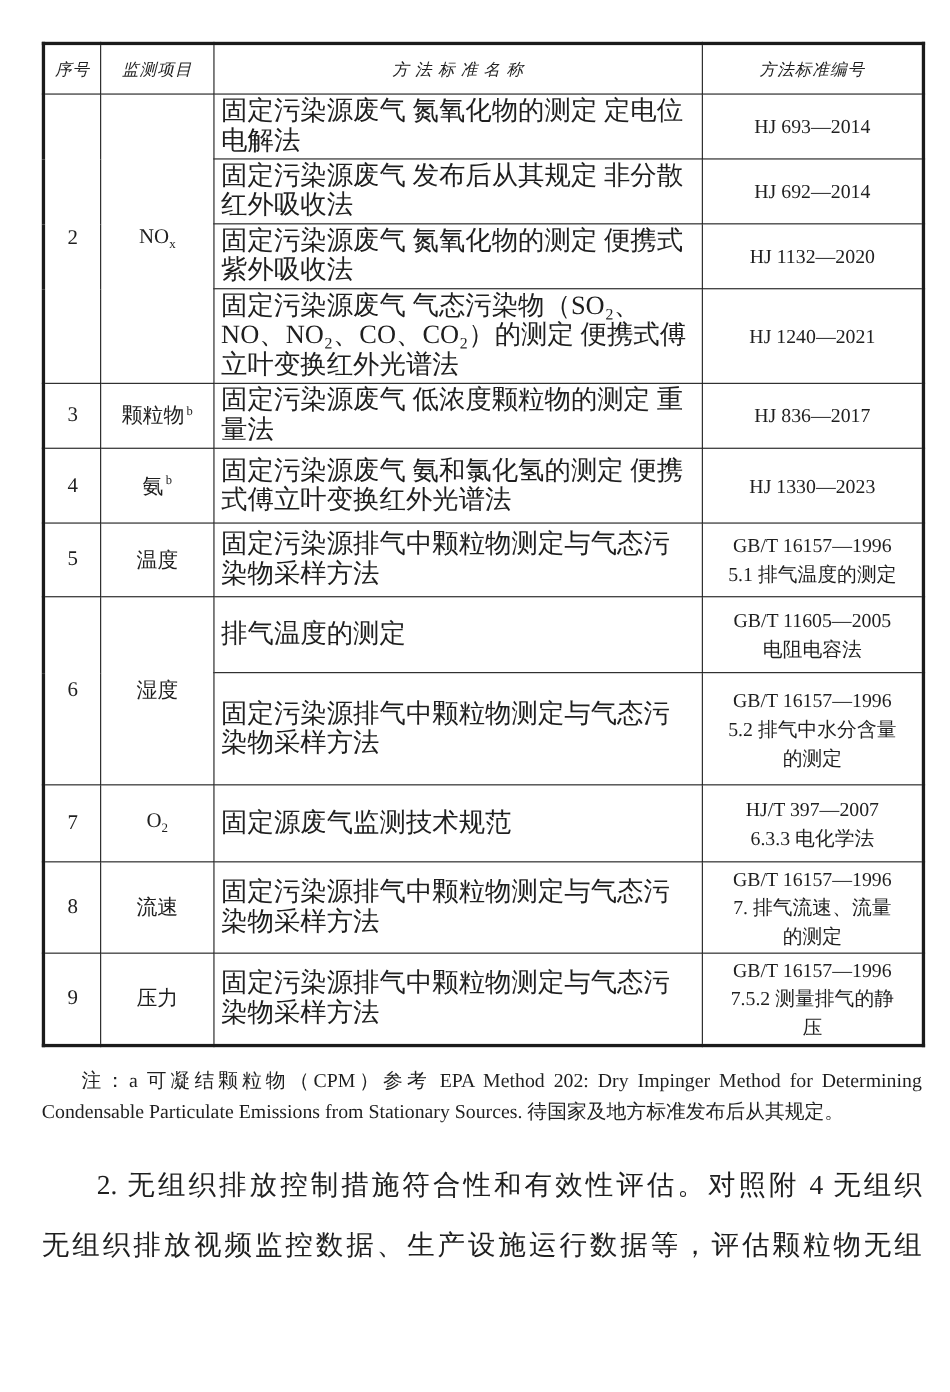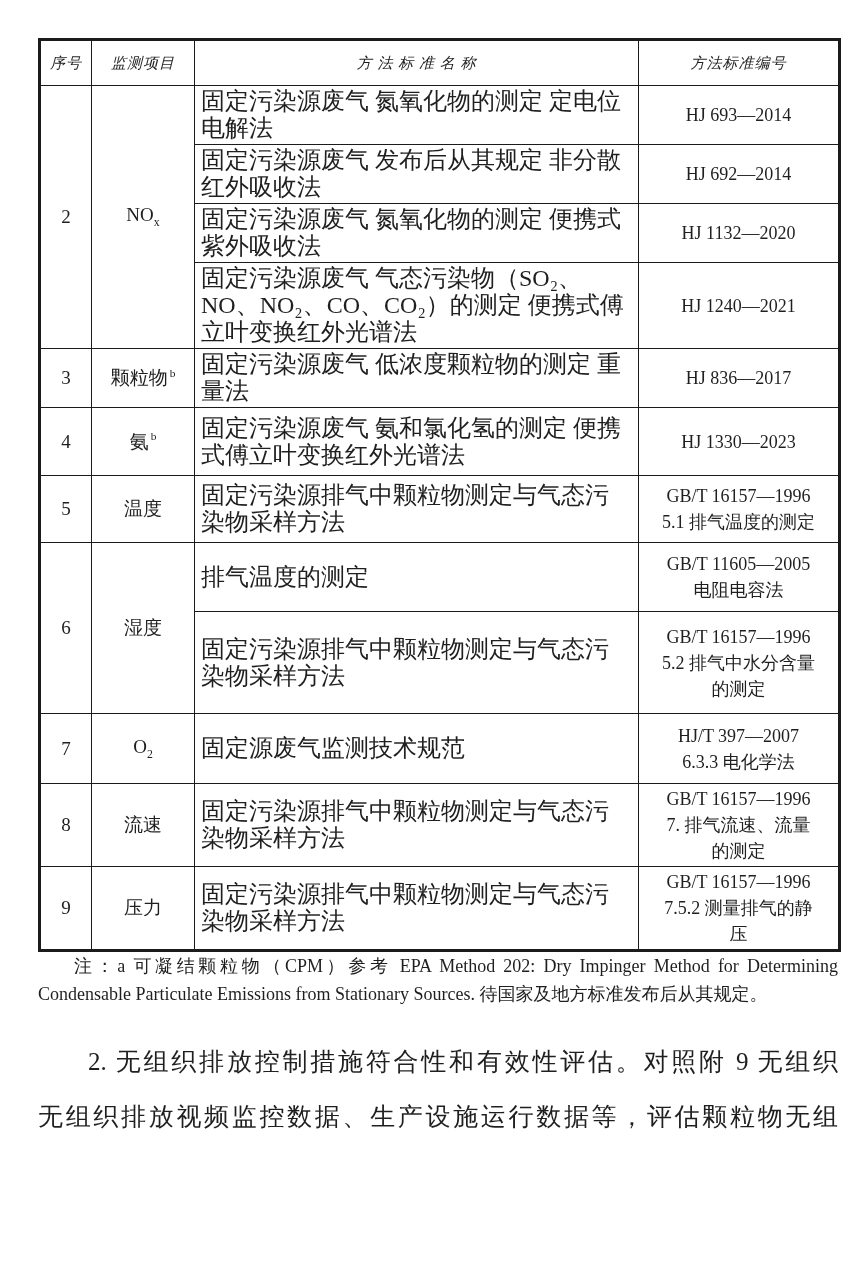--- a/index.html
+++ b/index.html
@@ -33,21 +33,21 @@
   td.seq{font-size:19px;text-align:center;}
   td.item{font-size:19px;text-align:center;}
   td.name{font-size:24px;text-align:left;padding:2px 6px;line-height:27px;}
   td.code{
     font-size:18px;text-align:center;line-height:26px;
     white-space:pre-line;padding:2px 20px;
   }
   sub.chem{font-size:0.62em;}
   sup.mark{font-size:0.6em;vertical-align:super;margin-left:2px;}
 
-  .notes{font-size:18px;line-height:28px;text-align:justify;}
+  .notes{margin-top:16px;font-size:18px;line-height:28px;text-align:justify;}
   .notes p{margin:0;text-indent:2em;}
 
   .bodytext{margin-top:26px;}
   .bodytext .bline{
     font-size:25px;
     height:55px;
     line-height:55px;
     text-align:justify;
     text-align-last:justify;
     white-space:nowrap;
@@ -152,17 +152,17 @@
 7.5.2 测量排气的静压</td>
     </tr>
   </tbody>
     </table>
 
   <div class="notes">
     <p>注：a 可凝结颗粒物（CPM）参考 EPA Method 202: Dry Impinger Method for Determining Condensable Particulate Emissions from Stationary Sources. 待国家及地方标准发布后从其规定。</p>
   </div>
 
   <div class="bodytext">
-    <div class="bline indent">2. 无组织排放控制措施符合性和有效性评估。对照附 9 无组织</div>
+    <div class="bline indent">2. 无组织排放控制措施符合性和有效性评估。对照附 4 无组织</div>
     <div class="bline">无组织排放视频监控数据、生产设施运行数据等，评估颗粒物无组</div>
   </div>
 
 </div>
 
 </body></html>

